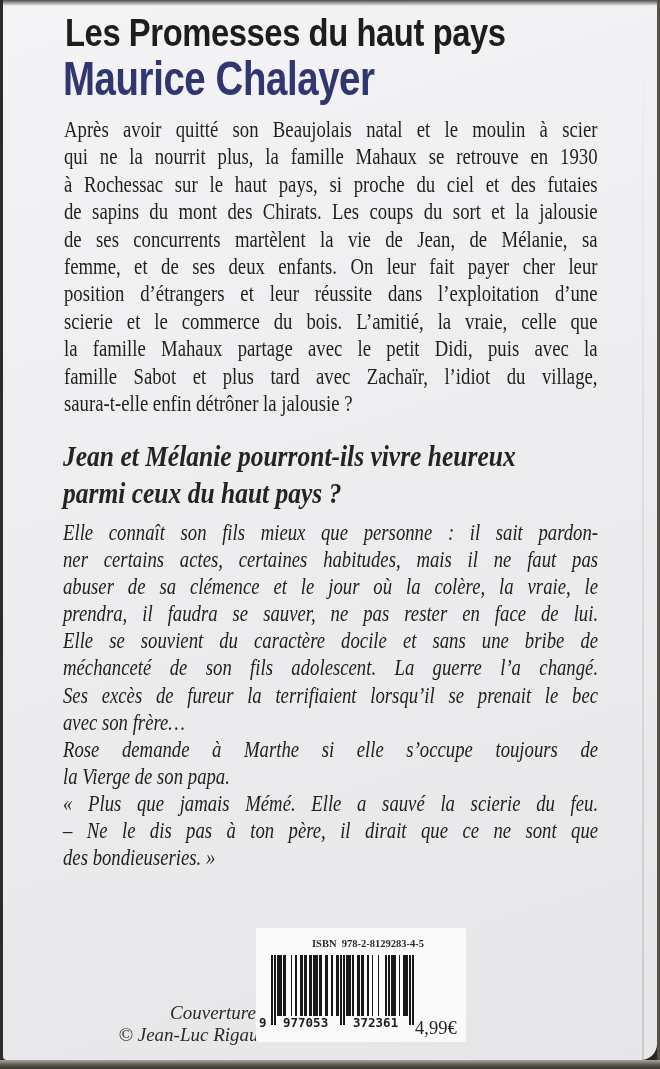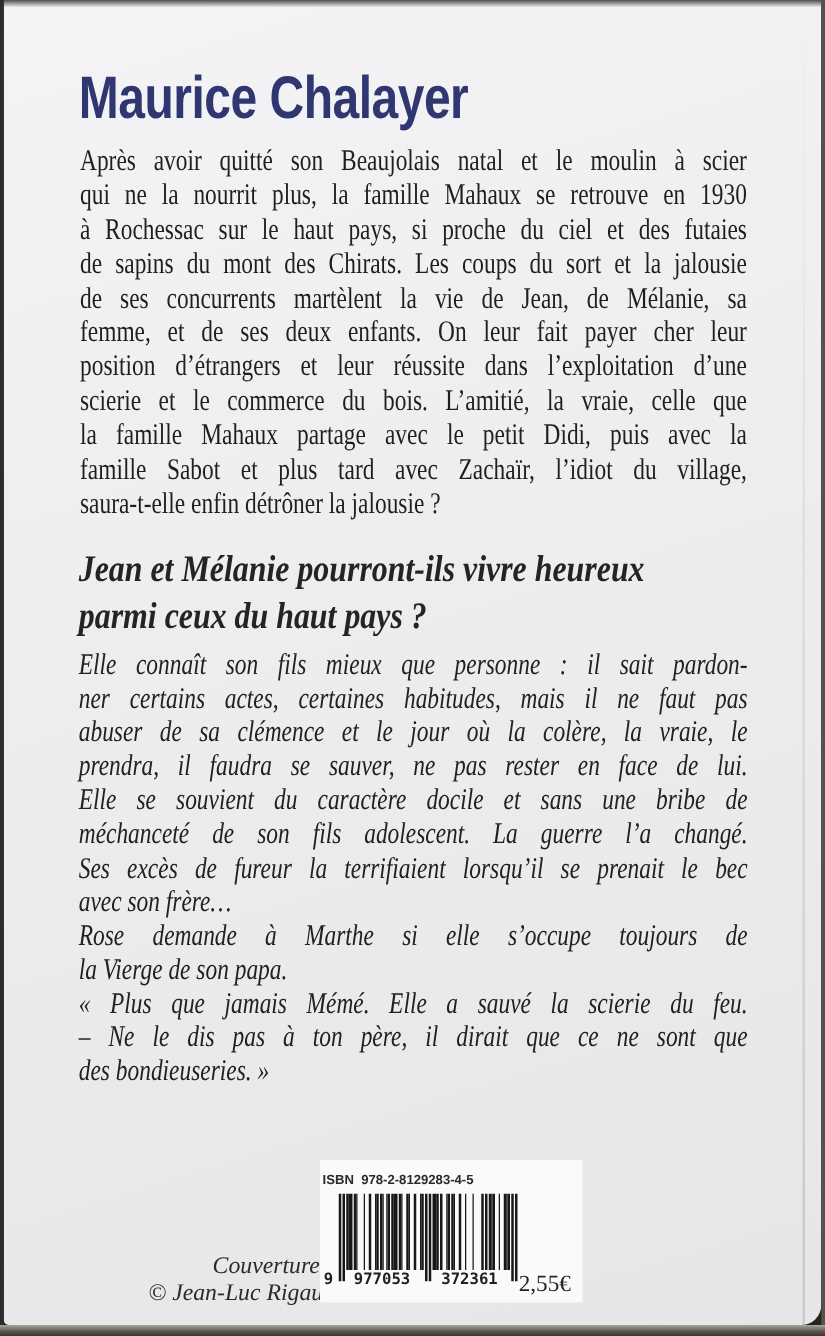--- a/index.html
+++ b/index.html
@@ -49,41 +49,44 @@
     font-size:24px;line-height:27.1px;font-style:italic;color:#212121;}
 
   .tline{white-space:normal;}
   .tline.just{text-align:justify;text-align-last:justify;}
 
   .credit{position:absolute;left:84px;top:1002px;width:180px;z-index:3;
     text-align:right;font-style:italic;font-size:19px;line-height:21.5px;color:#2b2b2b;}
 
   .barcode-panel{position:absolute;left:253px;top:928px;width:210px;height:114px;
     background:#fafafb;border-radius:2px;z-index:3;}
-  .isbn-label{position:absolute;left:2px;top:10px;width:152px;text-align:left;
-    font-family:Liberation Sans, sans-serif;font-weight:bold;
+  .isbn-label{position:absolute;left:16px;top:10px;width:152px;text-align:right;
+    font-family:Liberation Serif, serif;font-weight:bold;
     font-size:10.5px;color:#2a2a2a;white-space:pre;}
   .ean{position:absolute;left:15px;top:27px;display:flex;align-items:flex-start;}
   .module{width:1.5px;height:61px;flex:none;}
   .module.bar{background:#181818;}
   .module.bar.guard{height:70px;}
   .ean-num{position:absolute;font-family:"DejaVu Sans Mono",monospace;
     font-weight:bold;font-size:12.5px;color:#202020;top:87px;}
   .ean-num.n1{left:3px;}
   .ean-num.n2{left:27px;}
   .ean-num.n3{left:97px;}
   .price{position:absolute;left:412px;top:1018px;z-index:3;
     font-size:18.5px;color:#242424;font-family:"Liberation Serif",serif;}
 </style>
 </head>
 <body>
 
 <div class="stage">
   <div class="cover">
 
+    <div class="book-title">
+      <span class="scaled">Les Promesses du haut pays</span>
+    </div>
 
 
     <div class="book-author">
       <span class="scaled">Maurice Chalayer</span>
     </div>
 
     <div class="textblock synopsis">
         <div class="tline just">Après avoir quitté son Beaujolais natal et le moulin à scier</div>
         <div class="tline just">qui ne la nourrit plus, la famille Mahaux se retrouve en 1930</div>
         <div class="tline just">à Rochessac sur le haut pays, si proche du ciel et des futaies</div>
@@ -226,21 +229,21 @@
           <span class="module"></span>
           <span class="module bar guard"></span>
           <span class="module guard"></span>
           <span class="module bar guard"></span>
         </div>
       <span class="ean-num n1">9</span>
       <span class="ean-num n2">977053</span>
       <span class="ean-num n3">372361</span>
     </div>
 
-    <div class="price">2,55€</div>
+    <div class="price">4,99€</div>
 
     <div class="crease"></div>
     <div class="top-shade"></div>
   </div>
 
   <div class="edge-left"></div>
   <div class="edge-right"></div>
   <div class="bottom-band"></div>
 </div>
 

